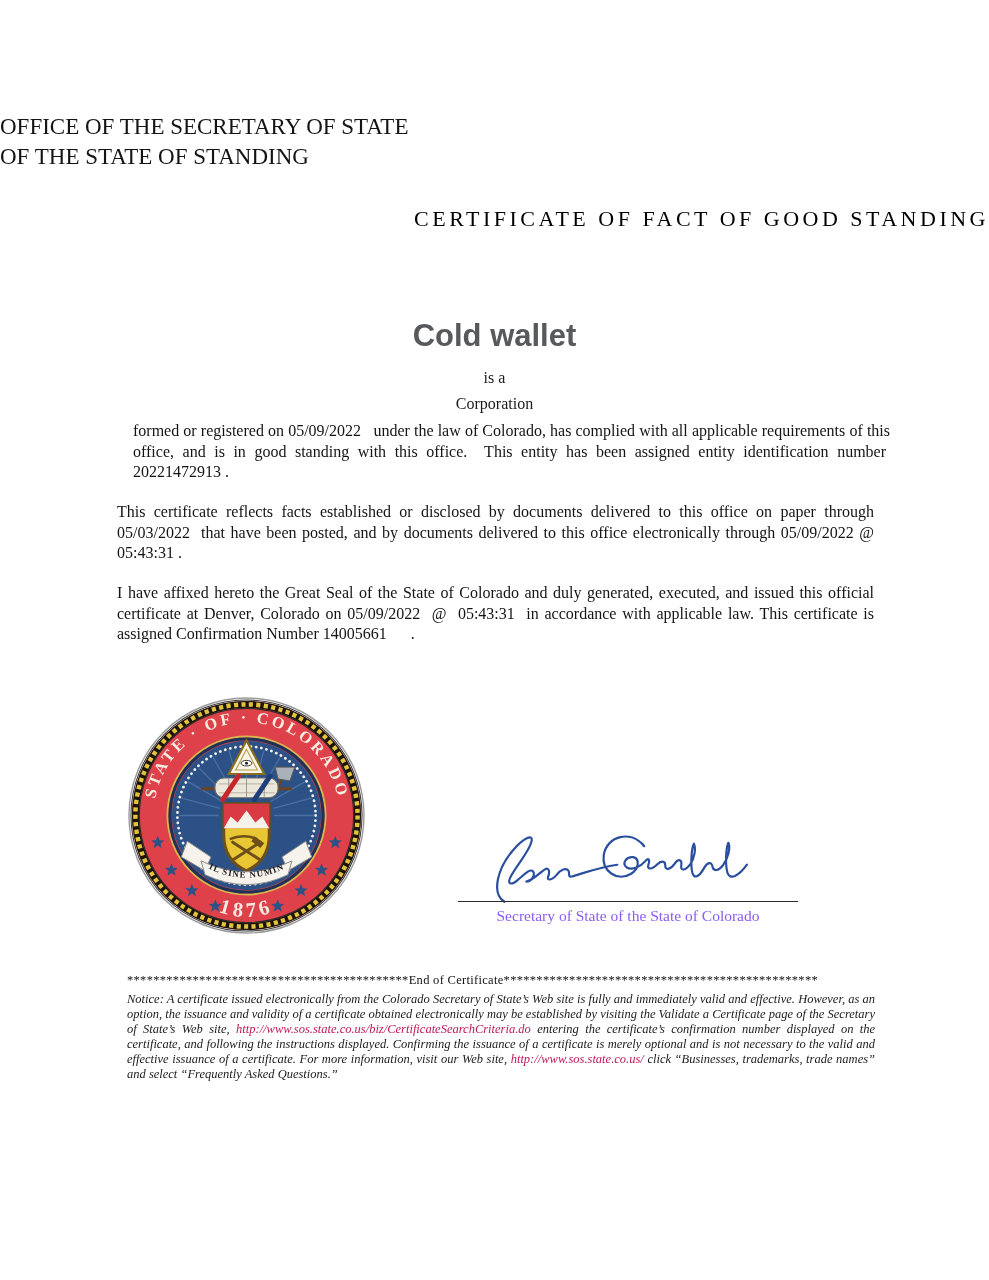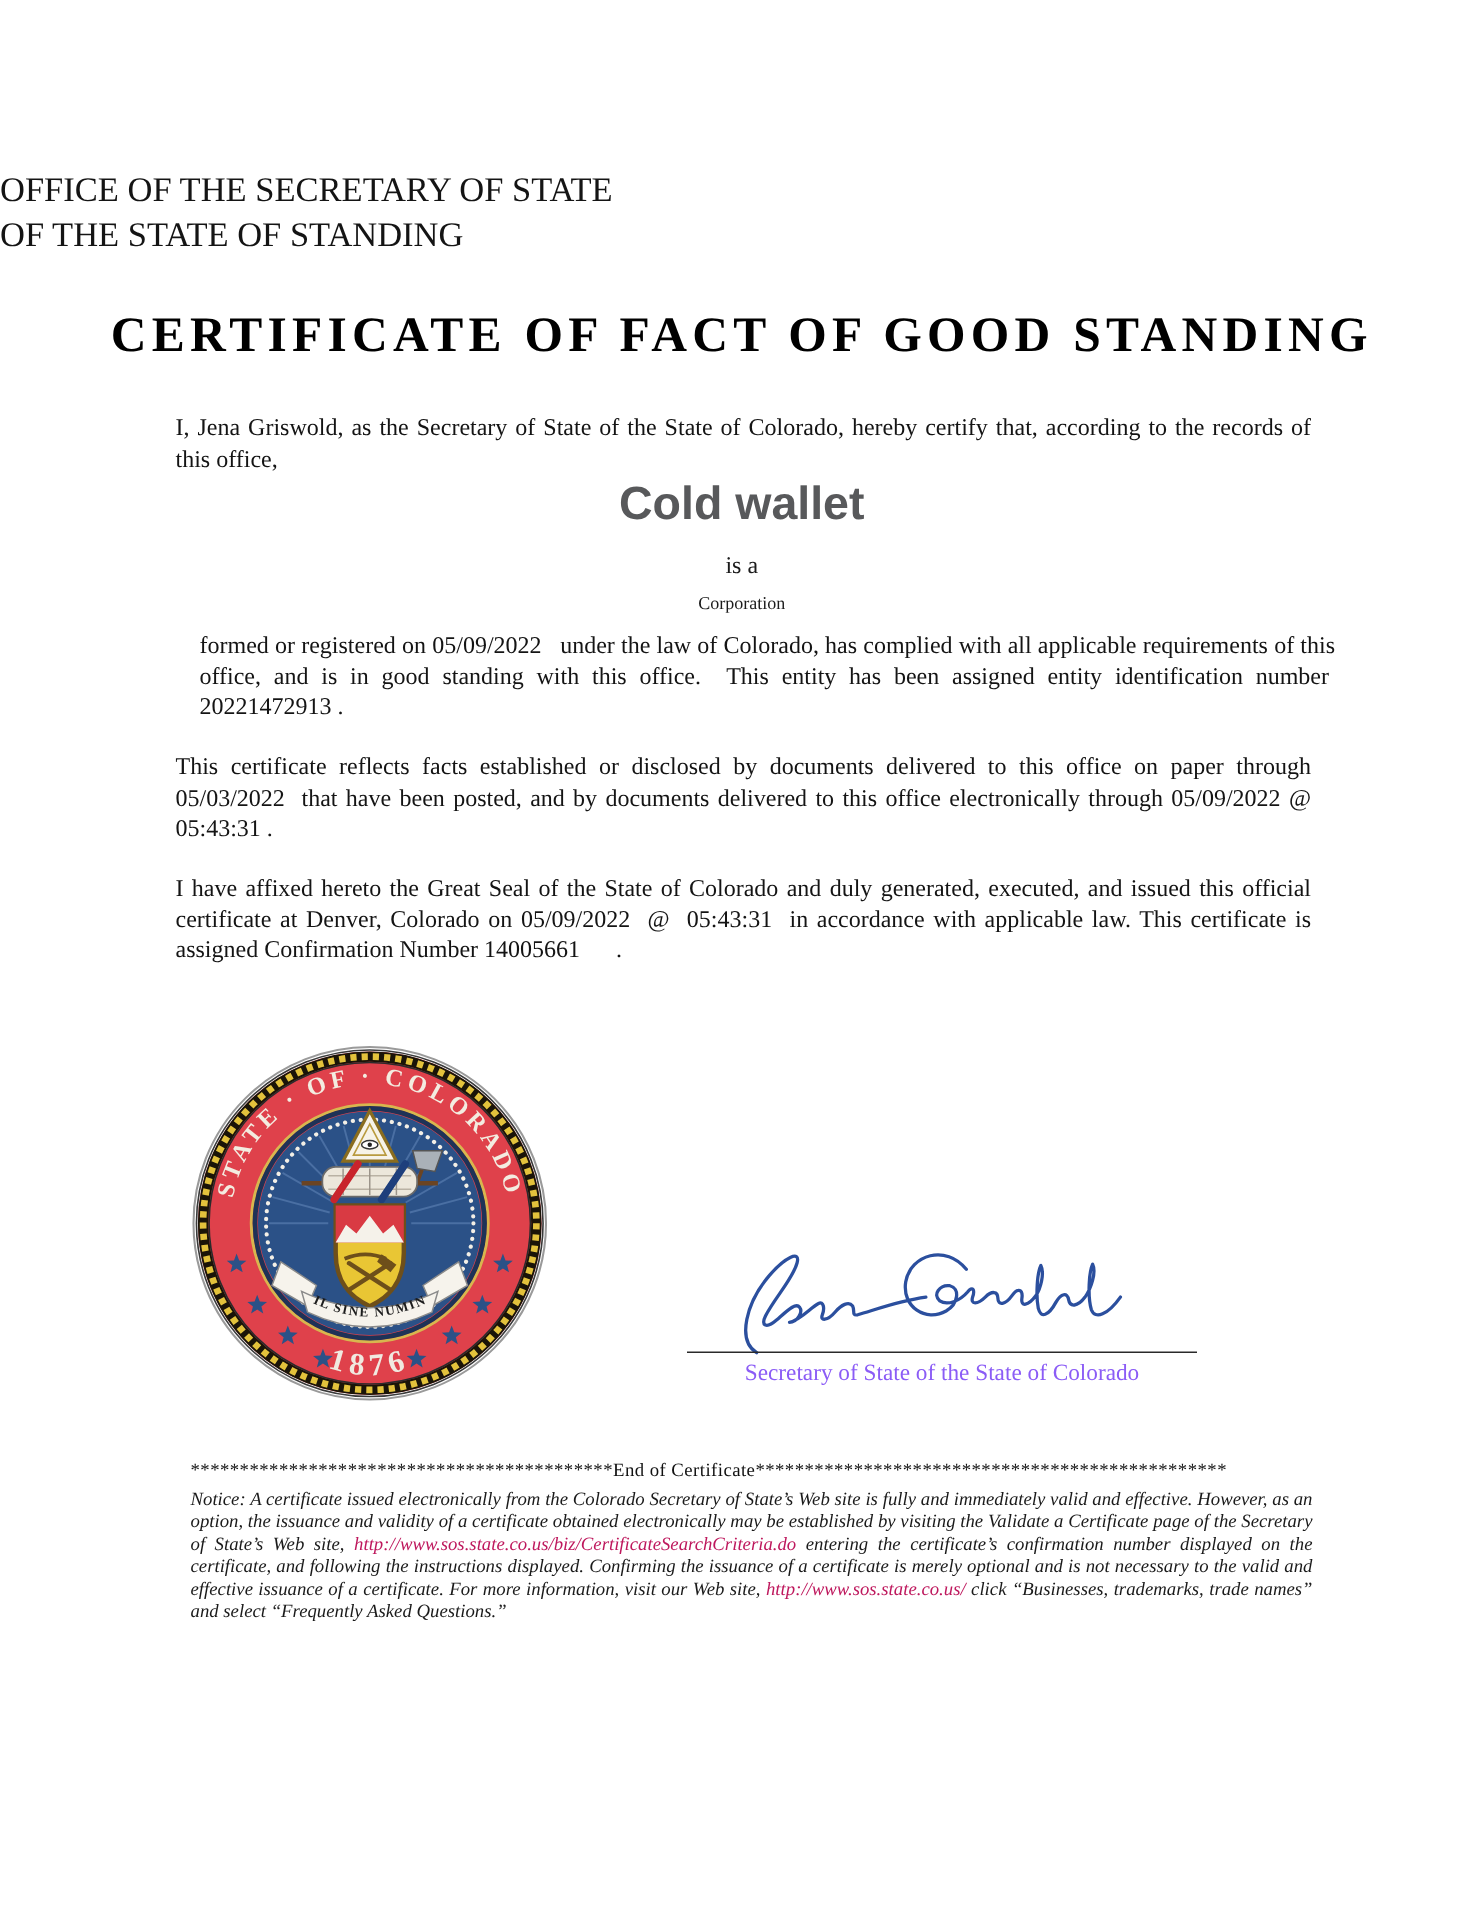--- a/index.html
+++ b/index.html
@@ -10,31 +10,31 @@
     margin:0 auto;
     background:#ffffff;
     font-family:"Liberation Serif", serif;
     color:#1b1b1b;
     overflow:hidden;
   }
   .abs { position:absolute; }
 
   .office-header { top:112px; left:0; width:100%; text-align:left;
     font-size:23px; line-height:30px; color:#141414; }
-  .cert-title { top:206px; left:0; width:100%; text-align:center;
-    font-size:33px; font-weight:700; letter-spacing:3.5px; color:#000; }
+  .cert-title { top:206px; left:0; width:100%; text-align:right;
+    font-size:22px; font-weight:400; letter-spacing:3.5px; color:#000; }
 
   .body-par { left:117px; width:757px; font-size:16px; line-height:20.5px;
     text-align:justify; color:#141414; }
   .intro-par { top:276px; }
   .entity-name { top:318px; left:0; width:100%; text-align:center;
     font-family:"Liberation Sans", sans-serif; font-weight:700;
     font-size:31px; color:#58595b; }
   .is-a { top:369px; left:0; width:100%; text-align:center; font-size:16px; }
-  .entity-type { top:395px; left:0; width:100%; text-align:center; font-size:12px; }
+  .entity-type { top:395px; left:0; width:100%; text-align:center; font-size:16px; }
   .formed-par { top:421px;margin-left:16px; }
   .reflects-par { top:502px; }
   .affixed-par { top:583px; }
 
   .seal-wrap { left:128px; top:697px; width:237px; height:237px; }
 
   .sig-img { left:468px; top:826px; width:312px; height:80px; }
   .sig-line { left:458px; top:901px; width:340px; border-top:1.6px solid #2a2a2a; }
   .sig-label { left:458px; top:907px; width:340px; text-align:center;
     font-size:15.5px; color:#8b5cf6; }
@@ -57,21 +57,20 @@
 
 <div class="page">
 
   <div class="abs office-header">
     <div>OFFICE OF THE SECRETARY OF STATE</div>
     <div>OF THE STATE OF STANDING</div>
   </div>
 
   <div class="abs cert-title">CERTIFICATE OF FACT OF GOOD STANDING</div>
 
-  <p class="abs body-par intro-par">I, Jena Griswold, as the Secretary of State of the State of Colorado, hereby certify that, according to the records of this office,</p>
 
   <div class="abs is-a">is a</div>
   <div class="abs entity-name">Cold wallet</div>
   <div class="abs entity-type">Corporation</div>
 
   <p class="abs body-par formed-par">formed or registered on 05/09/2022&nbsp;&nbsp;&nbsp;under the law of Colorado, has complied with all applicable requirements of this office, and is in good standing with this office.&nbsp; This entity has been assigned entity identification number&nbsp; 20221472913&nbsp;.</p>
   <p class="abs body-par reflects-par">This certificate reflects facts established or disclosed by documents delivered to this office on paper through 05/03/2022&nbsp;&nbsp;that have been posted, and by documents delivered to this office electronically through 05/09/2022 @ 05:43:31&nbsp;.</p>
   <p class="abs body-par affixed-par">I have affixed hereto the Great Seal of the State of Colorado and duly generated, executed, and issued this official certificate at Denver, Colorado on 05/09/2022&nbsp;&nbsp;@&nbsp;&nbsp;05:43:31&nbsp;&nbsp;in accordance with applicable law. This certificate is assigned Confirmation Number&nbsp;14005661&nbsp;&nbsp;&nbsp;&nbsp;&nbsp;&nbsp;.</p>
 
   <div class="abs seal-wrap">

